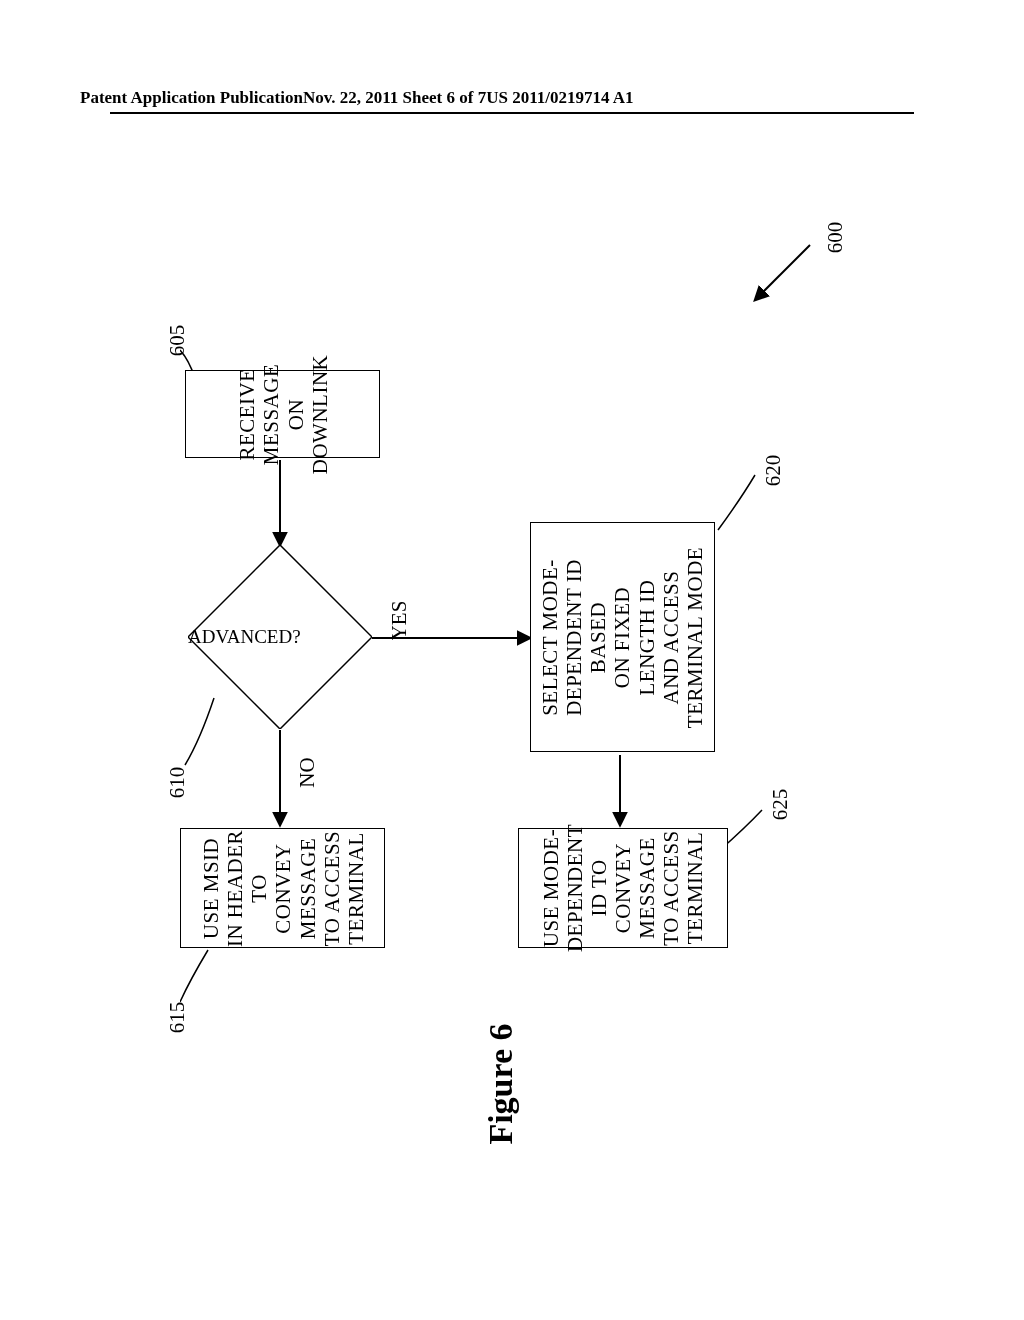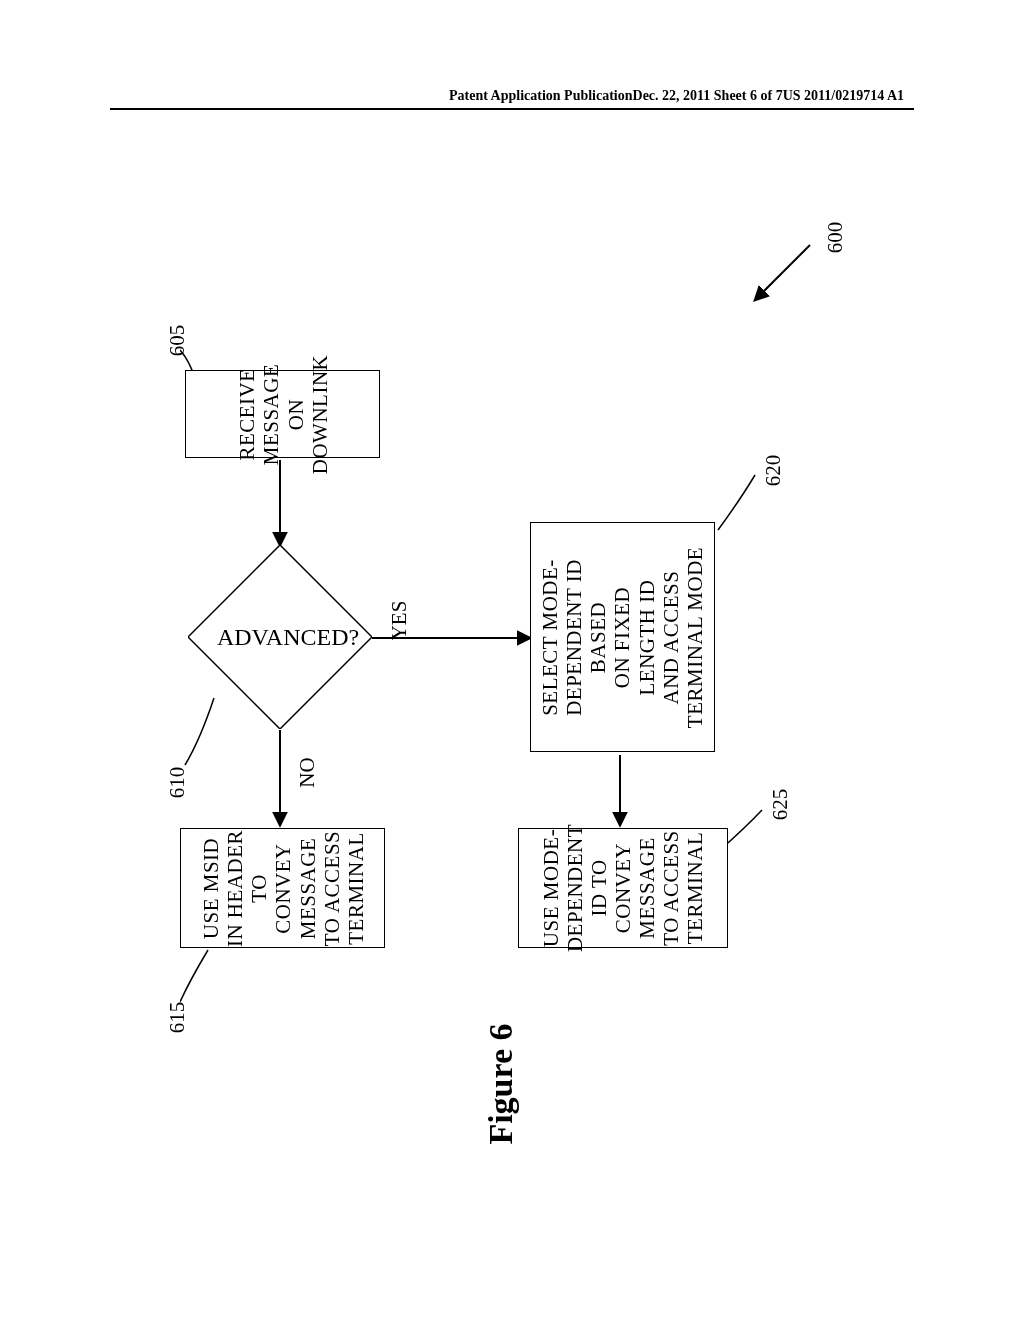--- a/index.html
+++ b/index.html
@@ -1,40 +1,40 @@
 <!DOCTYPE html>
 <html><head>
 <meta charset="utf-8">
 <style>
   * { box-sizing: border-box; margin: 0; padding: 0; }
   html, body { width: 1024px; height: 1320px; font-family: "Times New Roman", Times, serif; background: #fff; color: #000; }
   .page { position: relative; width: 1024px; height: 1320px; }
   .header { position: absolute; top: 88px; left: 0; width: 1024px; }
-  .header-text { display: flex; justify-content: flex-end; padding: 0 120px 4px 80px; font-size: 14px; font-weight: bold; }
+  .header-text { display: flex; justify-content: flex-start; padding: 0 120px 4px 80px; font-size: 17px; font-weight: bold; }
   .header-rule { border: none; border-top: 2px solid #000; margin: 0 110px; }
   .diagram-area { position: absolute; top: 210px; left: 180px; width: 700px; height: 930px; }
   .rot90 { transform: rotate(-90deg); transform-origin: center center; }
   .box { position: absolute; border: 1.5px solid #000; background: #fff; display: flex; align-items: center; justify-content: center; text-align: center; font-family: "Times New Roman", Times, serif; }
   .box-text { font-size: 21px; line-height: 1.15; letter-spacing: 0.5px; }
   .label { position: absolute; font-size: 21px; font-family: "Times New Roman", Times, serif; }
   .figcap { position: absolute; font-size: 34px; font-weight: bold; font-family: "Times New Roman", Times, serif; }
   svg.overlay { position: absolute; top: 0; left: 0; width: 700px; height: 930px; pointer-events: none; }
   .diamond { position: absolute; }
   .diamond svg { display: block; }
-  .diamond-text { position: absolute; font-size: 24px; text-align: center; width: 100%; top: 50%; left: 8px; transform: translateY(-50%); }
+  .diamond-text { position: absolute; font-size: 19px; width: 100%; top: 50%; left: 0; transform: translateY(-50%); }
   .leader-num { position: absolute; font-size: 21px; }
 </style>
 </head>
 <body>
 
 <div class="page">
   <div class="header">
     <div class="header-text">
       <span>Patent Application Publication</span>
-      <span>Dec. 22, 2011  Sheet 6 of 7</span>
+      <span>Nov. 22, 2011  Sheet 6 of 7</span>
       <span>US 2011/0219714 A1</span>
     </div>
     <hr class="header-rule">
   </div>
 
   <div class="diagram-area">
 
     <div class="leader-num rot90" style="left:640px; top:15px;">600</div>
     <svg class="overlay" viewBox="0 0 700 930">
       <defs>

